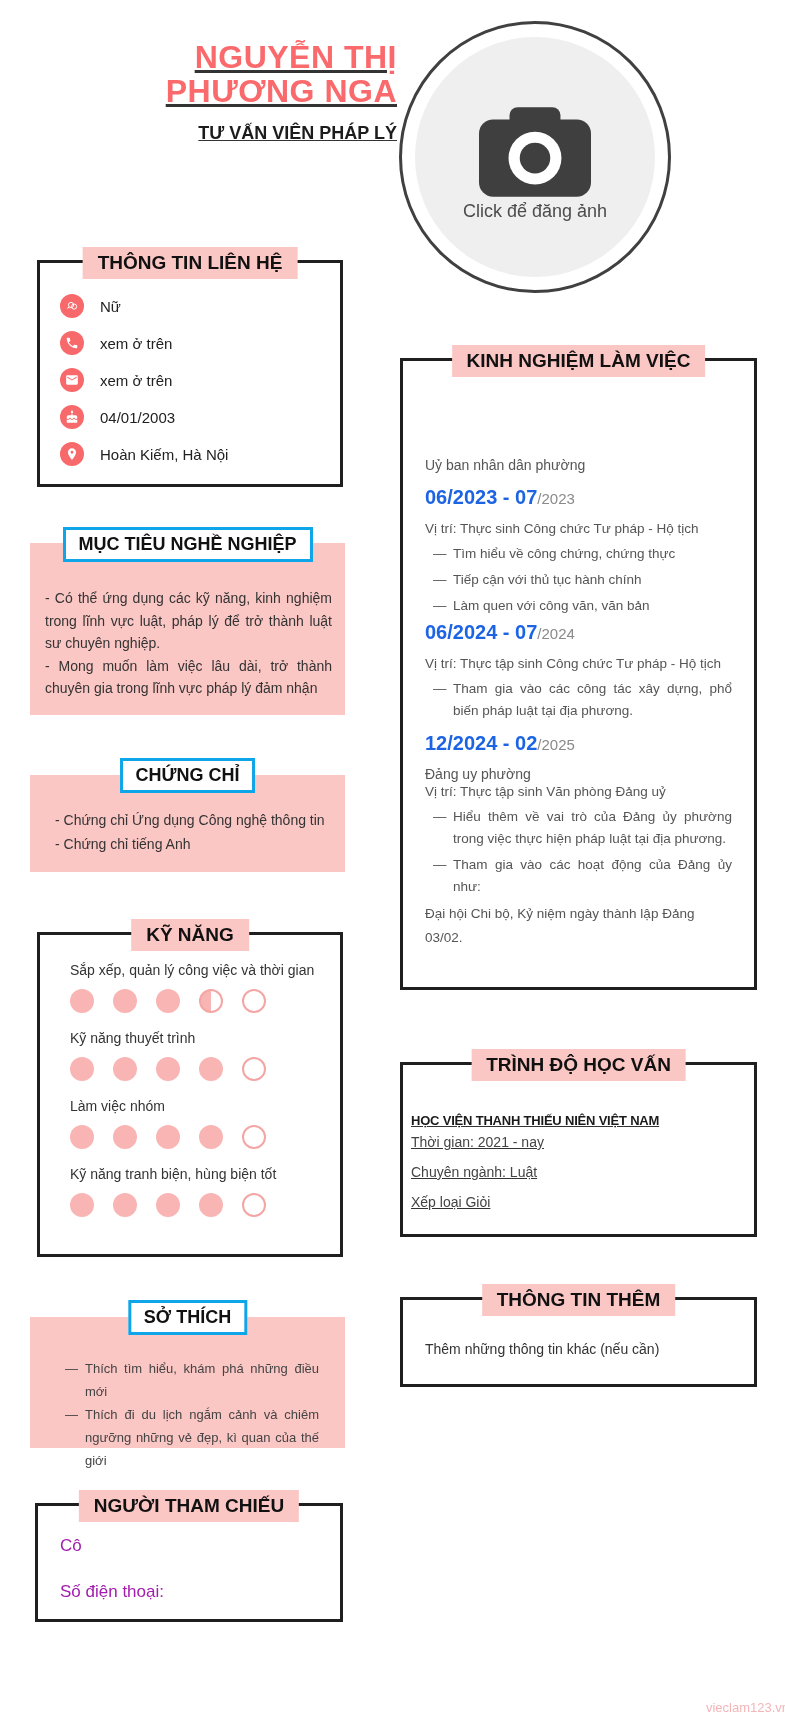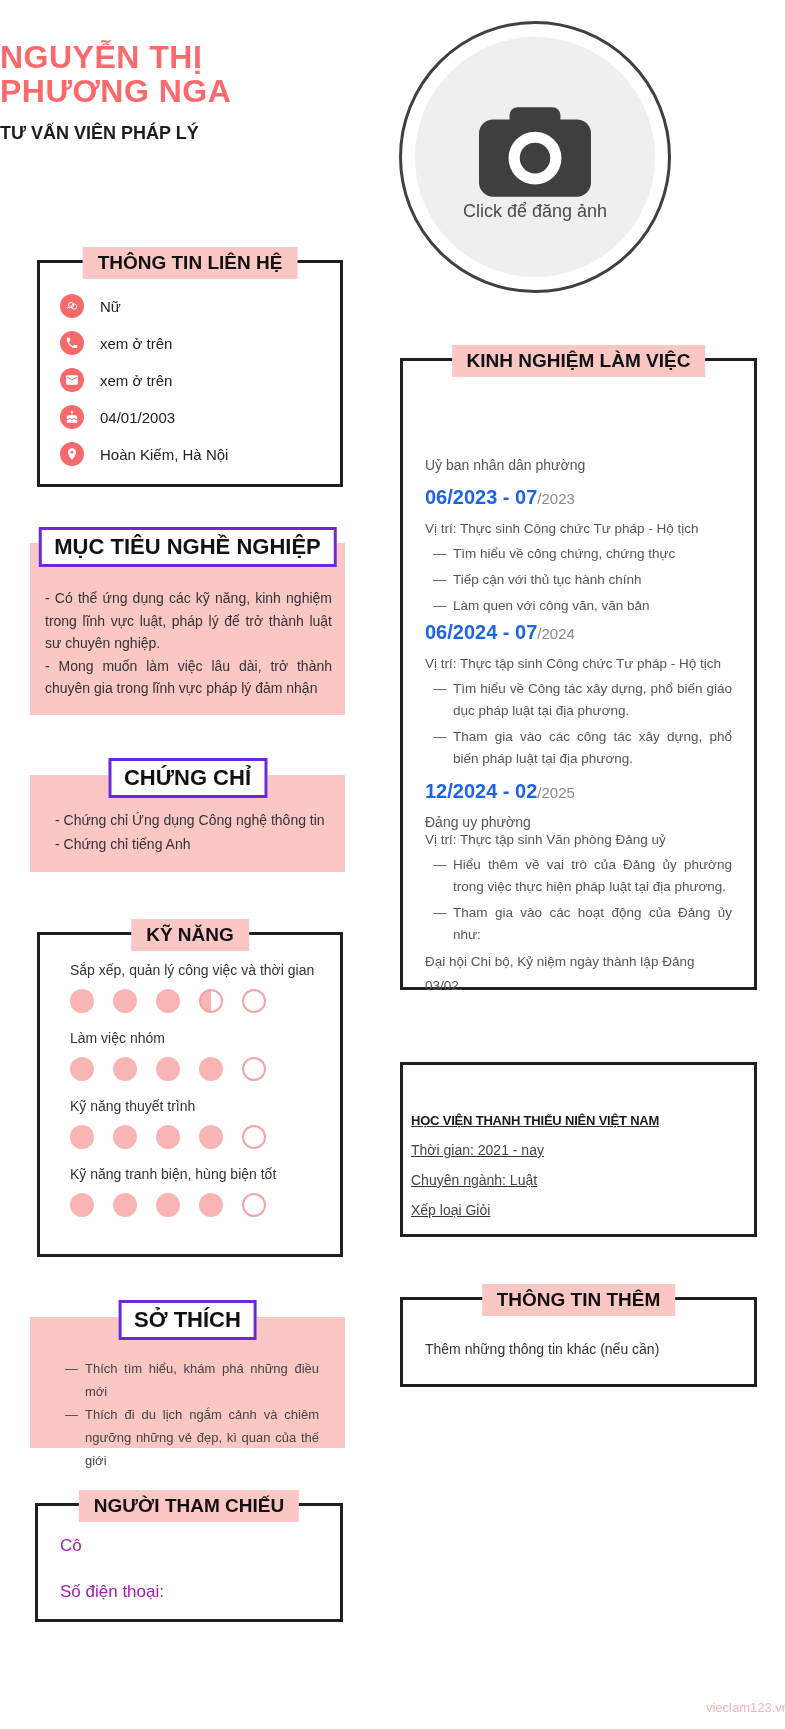--- a/index.html
+++ b/index.html
@@ -2,21 +2,21 @@
 <html><head>
 <meta charset="utf-8">
 <style>
   html,body { margin:0; padding:0; }
   body {
     width:785px; height:1729px; position:relative; background:#ffffff;
     font-family:"Liberation Sans","DejaVu Sans",sans-serif; color:#333;
     overflow:hidden;
   }
   
-  .name-block { position:absolute; top:40px; left:0; width:397px; text-align:left; }
+  .name-block { position:absolute; top:40px; left:0; width:397px; text-align:right;text-decoration:underline; }
   .name-line { font-size:32px; line-height:34px; font-weight:700; color:#fa6a6c; letter-spacing:.5px; }
   .job-title { margin-top:15px; font-size:18px; font-weight:700; color:#1c1c1c; }
 
   .photo-wrap {
     position:absolute; left:399px; top:21px; width:272px; height:272px; box-sizing:border-box;
     border-radius:50%; border:3px solid #404040; background:#fff;
     display:flex; align-items:center; justify-content:center; cursor:pointer;
   }
   .photo-inner {
     width:240px; height:240px; border-radius:50%; background:#efeff0;
@@ -28,22 +28,22 @@
   
   .bsec { position:absolute; border:3px solid #1f1f1f; box-sizing:border-box; background:#fff; }
   .bsec-label {
     position:absolute; left:50%; top:0; transform:translate(-50%,-50%);
     background:#fbc7c5; color:#111; font-weight:700; font-size:19px;
     white-space:nowrap; padding:5px 15px;
   }
   .psec { position:absolute; background:#fbc7c5; box-sizing:border-box; }
   .psec-label {
     position:absolute; left:50%; transform:translateX(-50%);
-    background:#fff; border:3px solid #6d28d9; color:#111;
-    font-weight:700; font-size:22px; white-space:nowrap; padding:4px 13px;
+    background:#fff; border:3px solid #0ea5e9; color:#111;
+    font-weight:700; font-size:18px; white-space:nowrap; padding:4px 13px;
   }
 
   
   #contact { left:37px; top:260px; width:306px; height:227px; }
   .ct-list { padding:31px 0 0 20px; }
   .ct-item { display:flex; align-items:center; margin-bottom:13px; }
   .ct-icon { width:24px; height:24px; border-radius:50%; background:#f7696b; flex:0 0 24px;
              display:flex; align-items:center; justify-content:center; margin-right:16px; }
   .ct-icon svg { width:14px; height:14px; display:block; }
   .ct-text { font-size:15px; color:#222; }
@@ -96,21 +96,21 @@
   .xp-position { font-size:13.5px; line-height:17px; color:#555; margin-bottom:6px; }
   .xp-bullet { font-size:13.5px; line-height:22px; color:#555; text-align:justify;
                padding-left:28px; text-indent:-20px; margin-bottom:4px; }
   .xp-note { font-size:13.5px; line-height:24px; color:#555; }
 
   
   #education { left:400px; top:1062px; width:357px; height:175px; }
   .ed-body { padding:47px 20px 0 8px;text-decoration:underline; }
   .ed-school { font-size:13px; line-height:17px; font-weight:700; letter-spacing:-0.2px; color:#1a1a1a; }
   .ed-line { font-size:14px; color:#444; margin-top:14px; }
-  .ed-line:first-child { margin-top:13px; }
+  .ed-line:first-child { margin-top:5px; }
 
   
   #additional { left:400px; top:1297px; width:357px; height:90px; }
   .ad-body { padding:41px 20px 0 22px; font-size:14px; color:#333; }
 
   
   .watermark { position:absolute; right:-4px; bottom:14px; font-size:13px; color:#f3b5b8; }
 </style>
 </head>
 <body>
@@ -206,31 +206,31 @@
         <div class="sk-label">Sắp xếp, quản lý công việc và thời gian</div>
         <div class="sk-dots">
           <span class="dot full"></span>
           <span class="dot full"></span>
           <span class="dot full"></span>
           <span class="dot half"></span>
           <span class="dot empty"></span>
         </div>
       </div>
       <div class="sk-item">
-        <div class="sk-label">Làm việc nhóm</div>
+        <div class="sk-label">Kỹ năng thuyết trình</div>
         <div class="sk-dots">
           <span class="dot full"></span>
           <span class="dot full"></span>
           <span class="dot full"></span>
           <span class="dot full"></span>
           <span class="dot empty"></span>
         </div>
       </div>
       <div class="sk-item">
-        <div class="sk-label">Kỹ năng thuyết trình</div>
+        <div class="sk-label">Làm việc nhóm</div>
         <div class="sk-dots">
           <span class="dot full"></span>
           <span class="dot full"></span>
           <span class="dot full"></span>
           <span class="dot full"></span>
           <span class="dot empty"></span>
         </div>
       </div>
       <div class="sk-item">
         <div class="sk-label">Kỹ năng tranh biện, hùng biện tốt</div>
@@ -268,36 +268,36 @@
         <div class="xp-company">Uỷ ban nhân dân phường</div>
         <div class="xp-period"><span class="xp-period-main">06/2023 - 07</span><span class="xp-period-suffix">/2023</span></div>
         <div class="xp-position">Vị trí: Thực sinh Công chức Tư pháp - Hộ tịch</div>
         <div class="xp-bullet"><span class="mk">—</span>Tìm hiểu về công chứng, chứng thực</div>
         <div class="xp-bullet"><span class="mk">—</span>Tiếp cận với thủ tục hành chính</div>
         <div class="xp-bullet"><span class="mk">—</span>Làm quen với công văn, văn bản</div>
       </div>
       <div class="xp-entry">
         <div class="xp-period"><span class="xp-period-main">06/2024 - 07</span><span class="xp-period-suffix">/2024</span></div>
         <div class="xp-position">Vị trí: Thực tập sinh Công chức Tư pháp - Hộ tịch</div>
-        <div class="xp-bullet"><span class="mk">—</span>Tìm hiểu về Công tác xây dựng, phổ biến giáo dục pháp luật tại địa phương.</div>
         <div class="xp-bullet"><span class="mk">—</span>Tham gia vào các công tác xây dựng, phổ biến pháp luật tại địa phương.</div>
       </div>
       <div class="xp-entry">
         <div class="xp-period"><span class="xp-period-main">12/2024 - 02</span><span class="xp-period-suffix">/2025</span></div>
         <div class="xp-company">Đảng uy phường</div>
         <div class="xp-position">Vị trí: Thực tập sinh Văn phòng Đảng uỷ</div>
         <div class="xp-bullet"><span class="mk">—</span>Hiểu thêm về vai trò của Đảng ủy phường trong việc thực hiện pháp luật tại địa phương.</div>
         <div class="xp-bullet"><span class="mk">—</span>Tham gia vào các hoạt động của Đảng ủy như:</div>
         <div class="xp-note">Đại hội Chi bộ, Kỷ niệm ngày thành lập Đảng</div>
         <div class="xp-note">03/02.</div>
       </div>
     </div>
 </div>
 
 <div class="bsec" id="education">
+  <div class="bsec-label">TRÌNH ĐỘ HỌC VẤN</div>
   <div class="ed-body">
     <div class="ed-school">HỌC VIỆN THANH THIẾU NIÊN VIỆT NAM</div>
     <div id="education-lines">
         <div class="ed-line">Thời gian: 2021 - nay</div>
         <div class="ed-line">Chuyên ngành: Luật</div>
         <div class="ed-line">Xếp loại Giỏi</div>
       </div>
   </div>
 </div>
 

